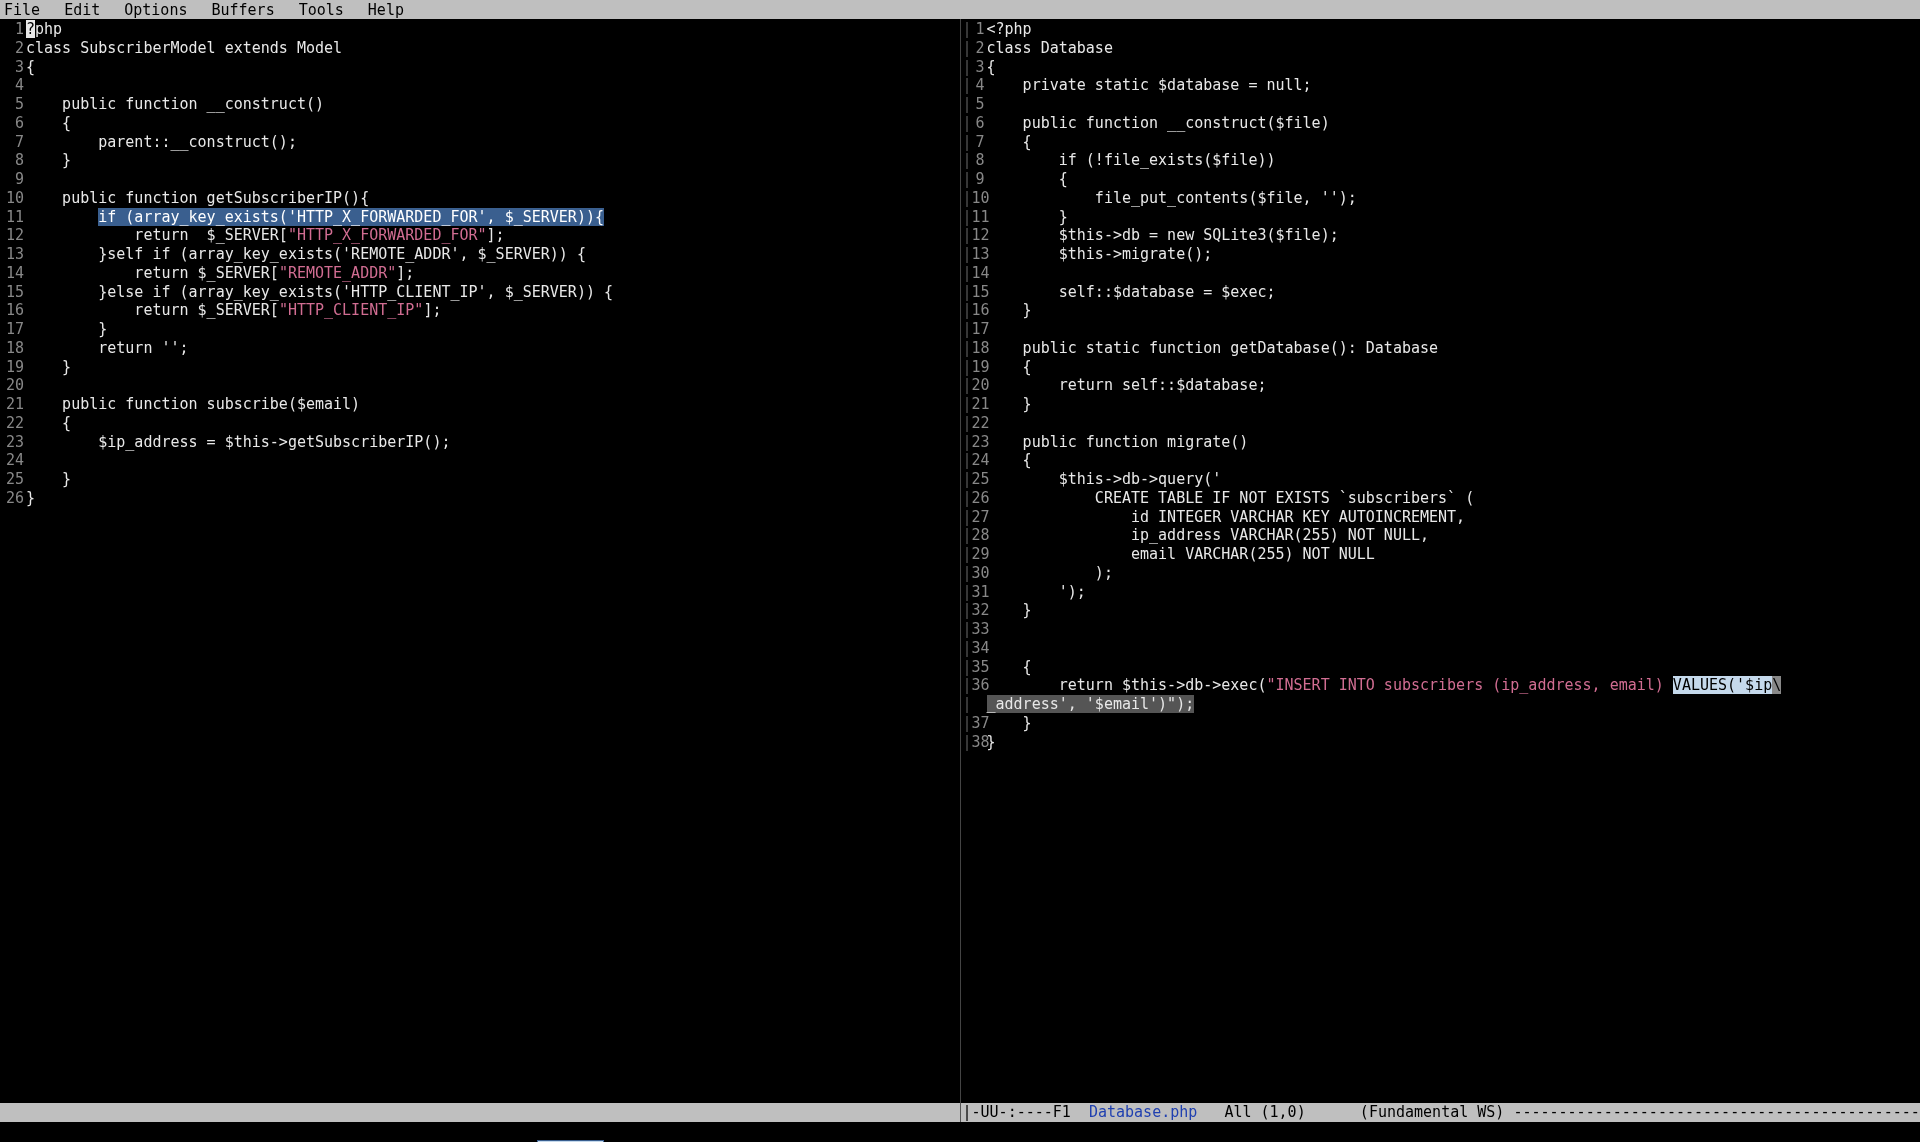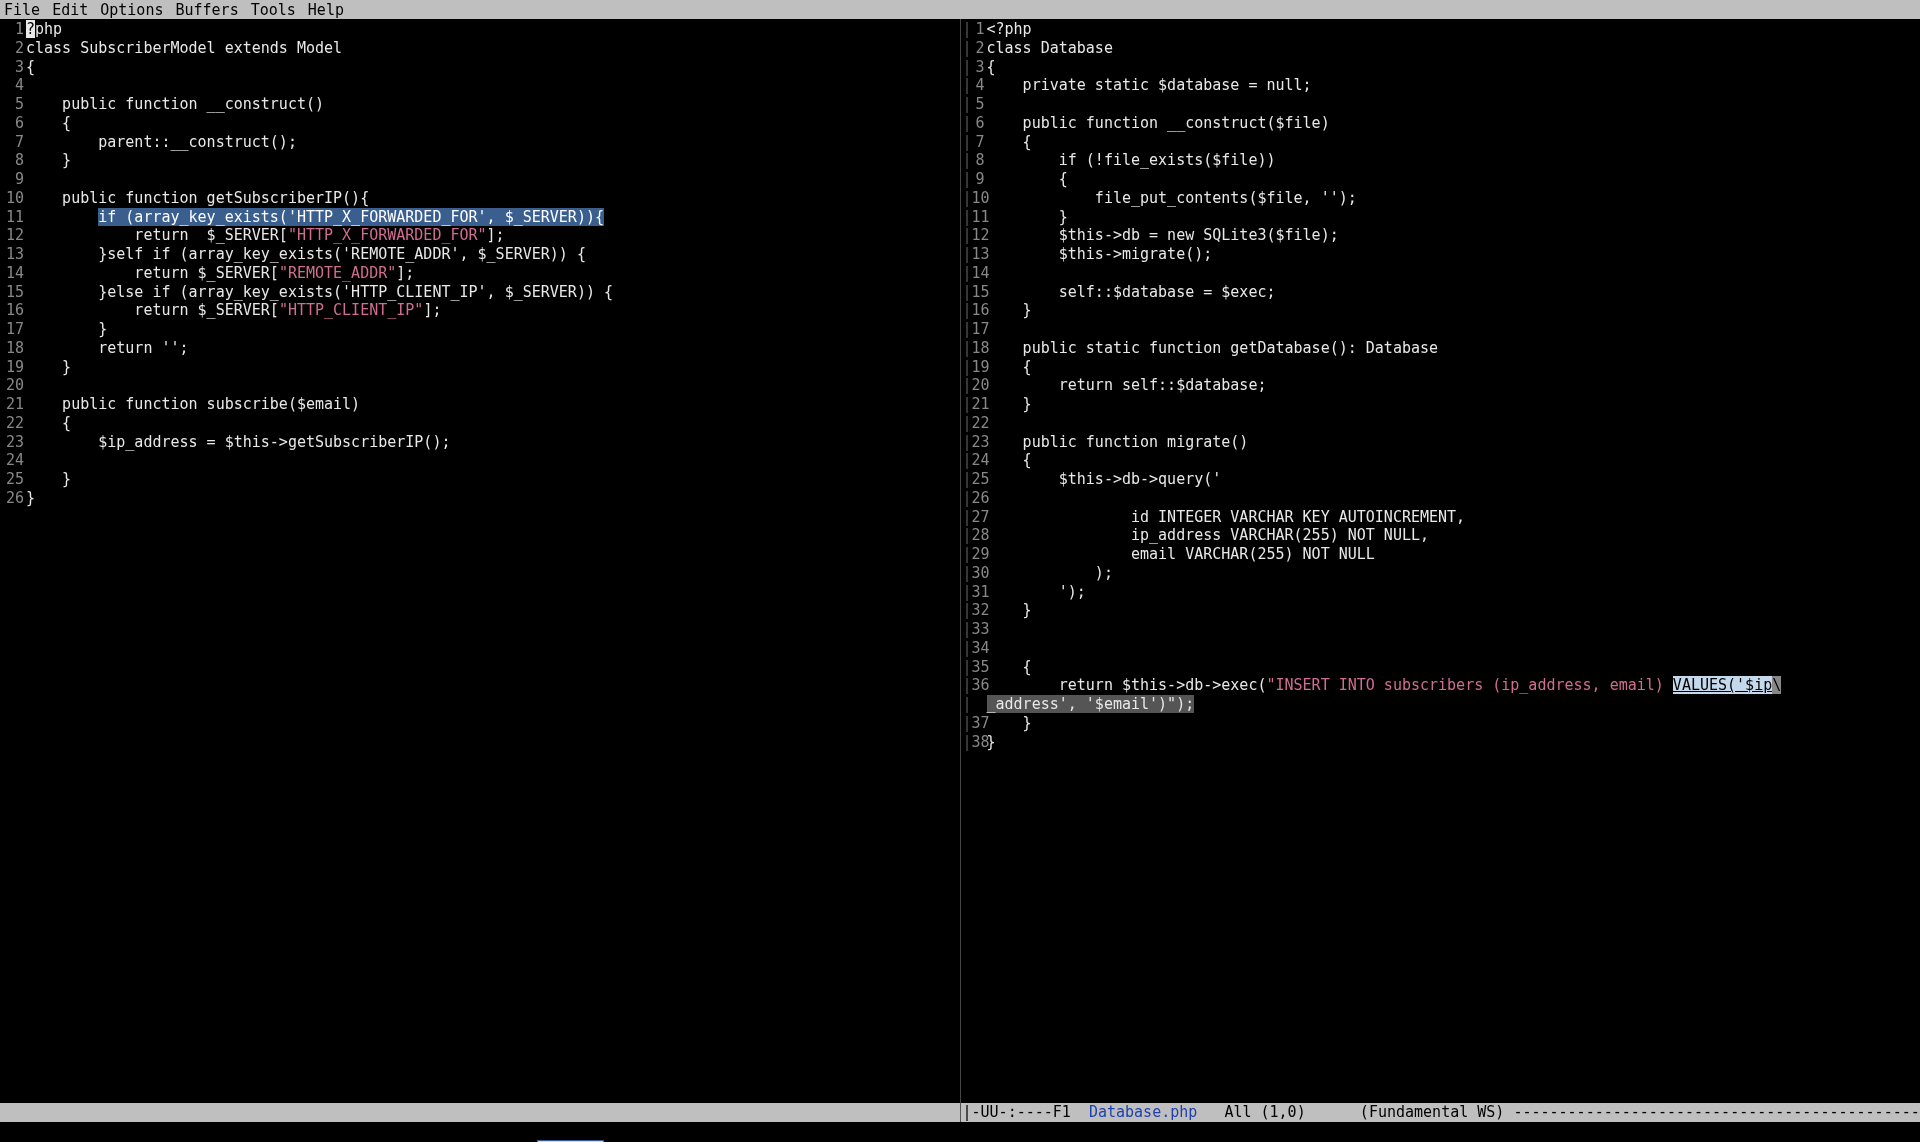--- a/index.html
+++ b/index.html
@@ -13,21 +13,21 @@
   overflow: hidden;
   display: flex;
   flex-direction: column;
 }
 .menubar {
   background: #bfbfbf;
   color: #000;
   padding: 1px 4px;
   font-size: 15px;
   display: flex;
-  gap: 12px;
+  gap: 24px;
   height: 19px;
   align-items: center;
 }
 .menubar span { cursor: pointer; }
 .editor-area {
   flex: 1;
   display: flex;
   background: #000;
 }
 .pane {
@@ -57,21 +57,21 @@
 }
 .pane.right .gutter::before {
   content: "|";
   color: #555;
   float: left;
   margin-left: 2px;
 }
 .content { color: #e8e8e8; }
 .hl-blue { background: #3a5f8f; color: #fff; text-align: center; }
 .str-pink { color: #d16d92; }
-.hl-blue-inv { background: #c5d9ec; color: #000; text-decoration: underline; }
+.hl-blue-inv { background: #c5d9ec; color: #000; }
 .hl-gray { background: #555; color: #e8e8e8; }
 .modeline {
   background: #bfbfbf;
   color: #000;
   font-size: 15px;
   padding: 0 2px;
   white-space: pre;
   height: 19px;
   line-height: 19px;
   overflow: hidden;
@@ -156,21 +156,21 @@
         <div class="line"><span class="gutter">16</span><span class="content"><span>    }</span></span></div>
         <div class="line"><span class="gutter">17</span><span class="content"><span></span></span></div>
         <div class="line"><span class="gutter">18</span><span class="content"><span>    public static function getDatabase(): Database</span></span></div>
         <div class="line"><span class="gutter">19</span><span class="content"><span>    {</span></span></div>
         <div class="line"><span class="gutter">20</span><span class="content"><span>        return self::$database;</span></span></div>
         <div class="line"><span class="gutter">21</span><span class="content"><span>    }</span></span></div>
         <div class="line"><span class="gutter">22</span><span class="content"><span></span></span></div>
         <div class="line"><span class="gutter">23</span><span class="content"><span>    public function migrate()</span></span></div>
         <div class="line"><span class="gutter">24</span><span class="content"><span>    {</span></span></div>
         <div class="line"><span class="gutter">25</span><span class="content"><span>        $this-&gt;db-&gt;query('</span></span></div>
-        <div class="line"><span class="gutter">26</span></div>
+        <div class="line"><span class="gutter">26</span><span class="content"><span>            CREATE TABLE IF NOT EXISTS `subscribers` (</span></span></div>
         <div class="line"><span class="gutter">27</span><span class="content"><span>                id INTEGER VARCHAR KEY AUTOINCREMENT,</span></span></div>
         <div class="line"><span class="gutter">28</span><span class="content"><span>                ip_address VARCHAR(255) NOT NULL,</span></span></div>
         <div class="line"><span class="gutter">29</span><span class="content"><span>                email VARCHAR(255) NOT NULL</span></span></div>
         <div class="line"><span class="gutter">30</span><span class="content"><span>            );</span></span></div>
         <div class="line"><span class="gutter">31</span><span class="content"><span>        ');</span></span></div>
         <div class="line"><span class="gutter">32</span><span class="content"><span>    }</span></span></div>
         <div class="line"><span class="gutter">33</span><span class="content"><span></span></span></div>
         <div class="line"><span class="gutter">34</span></div>
         <div class="line"><span class="gutter">35</span><span class="content"><span>    {</span></span></div>
         <div class="line"><span class="gutter">36</span><span class="content"><span>        return $this-&gt;db-&gt;exec(</span><span class="str-pink">"INSERT INTO subscribers (ip_address, email) </span><span class="hl-blue-inv">VALUES('$ip</span><span class="right-margin">\</span></span></div>

